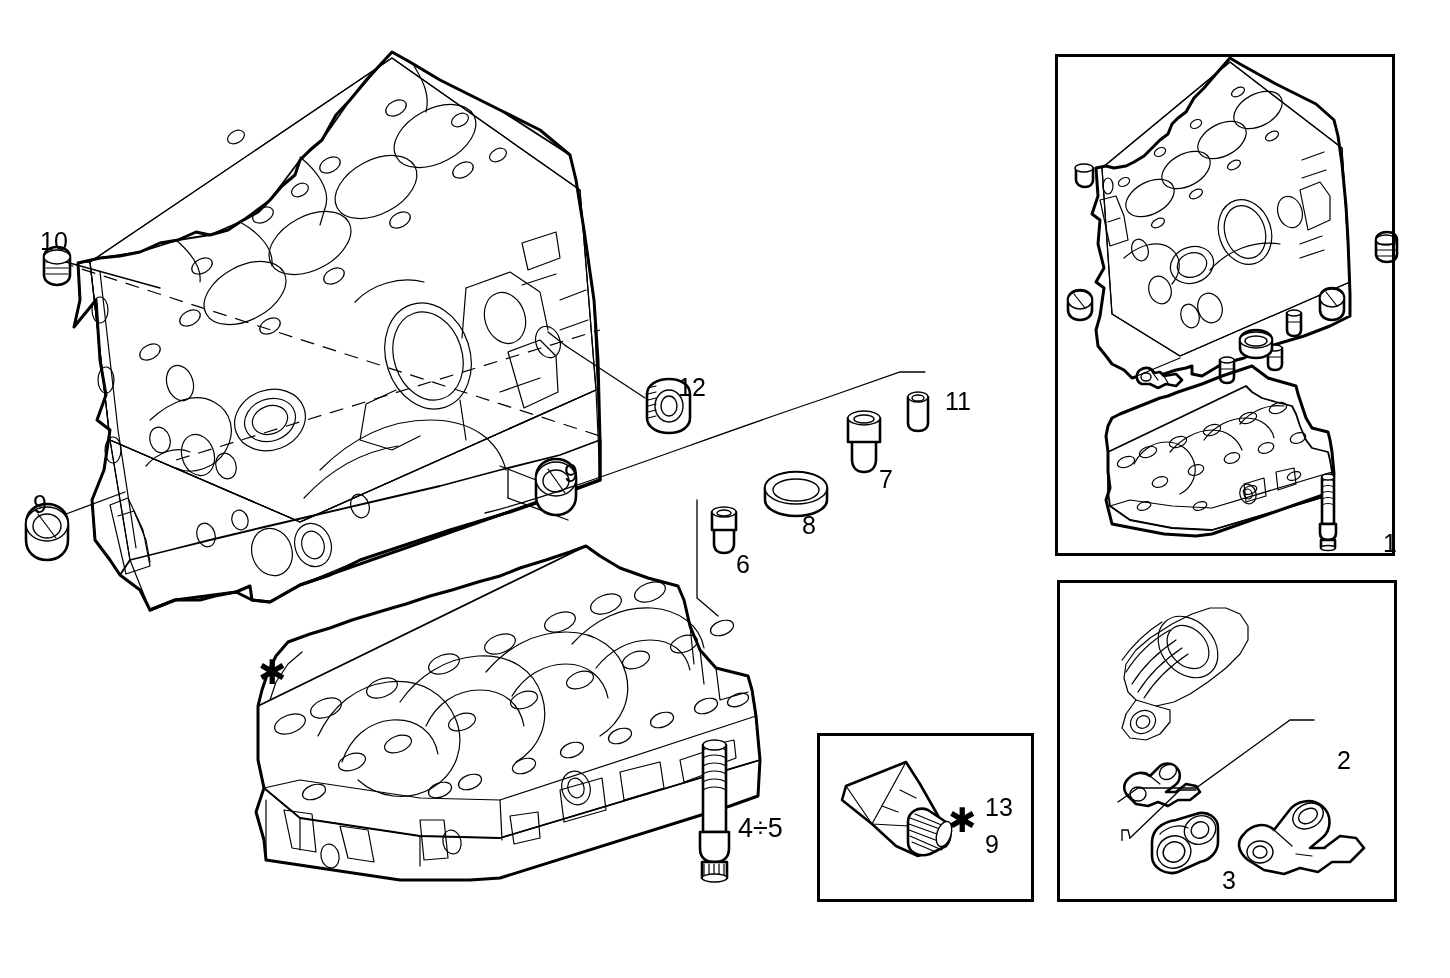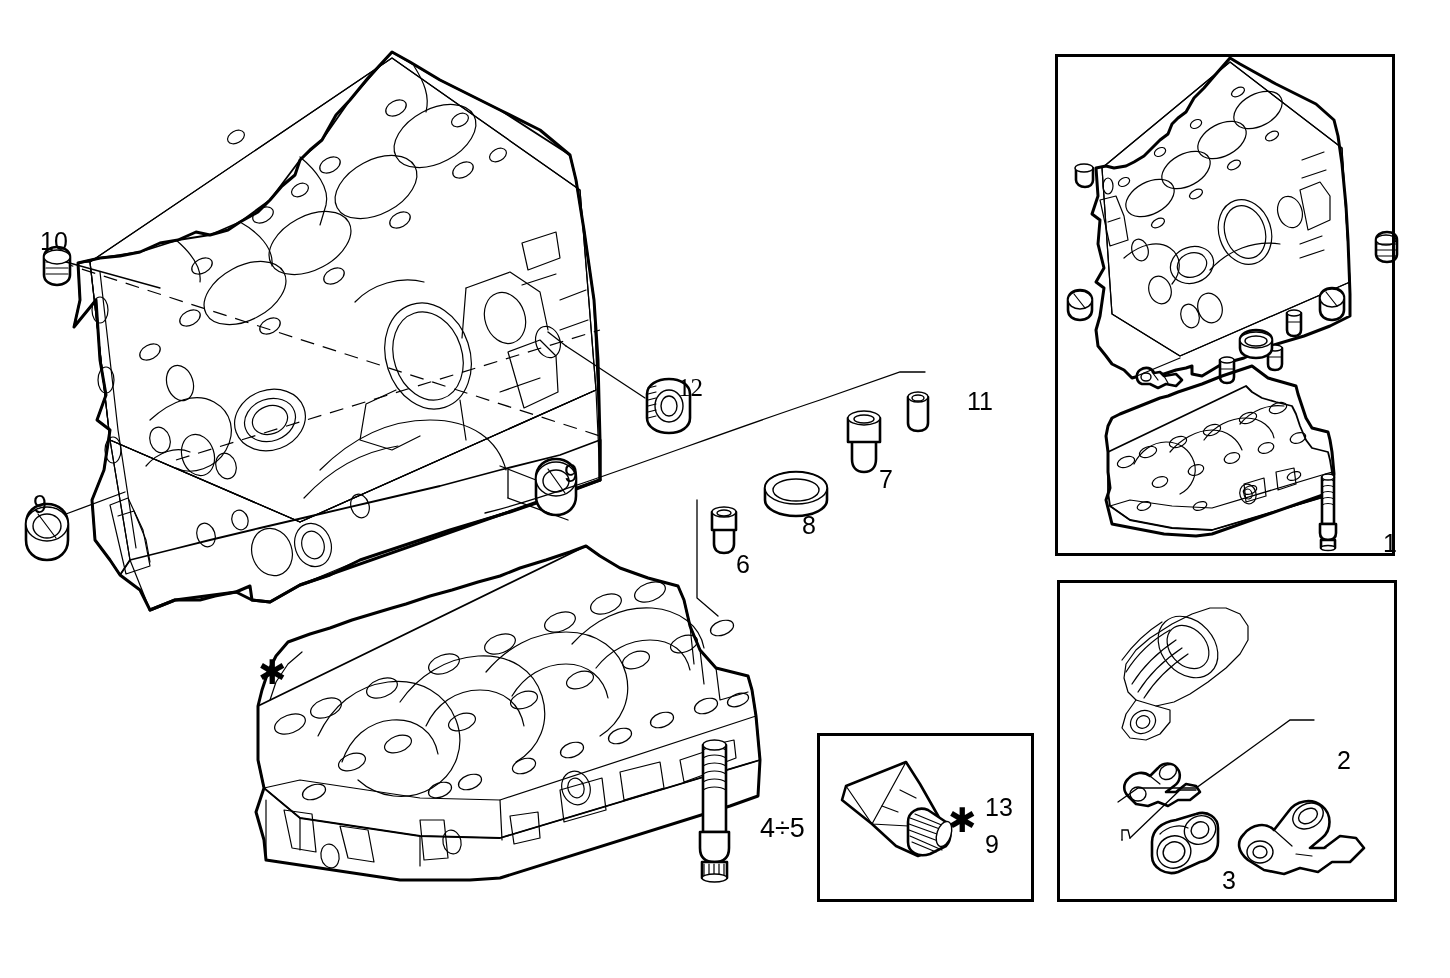--- a/index.html
+++ b/index.html
@@ -29,21 +29,20 @@
     position: absolute;
     font-family: "Liberation Sans", sans-serif;
     font-size: 25px;
     color: #000000;
     line-height: 1;
     white-space: nowrap;
     user-select: none;
   }
   .callout.big {
     font-size: 27px;
-    margin-left: 22px;
   }
   .asterisk {
     position: absolute;
     font-family: "Liberation Sans", sans-serif;
     font-size: 34px;
     color: #000000;
     line-height: 1;
     user-select: none;
   }
   .frame {
@@ -571,22 +570,22 @@
 
   </svg>
 
   <div class="frame" style="left:1055px; top:54px; width:340px; height:502px;"></div>
   <div class="frame" style="left:817px; top:733px; width:217px; height:169px;"></div>
   <div class="frame" style="left:1057px; top:580px; width:340px; height:322px;"></div>
 
   <span class="callout" style="left:40px; top:229px;">10</span>
   <span class="callout" style="left:33px; top:492px;">9</span>
   <span class="callout" style="left:564px; top:461px;">9</span>
-  <span class="callout" style="left:678px; top:375px;font-family:Liberation Serif, serif;">12</span>
-  <span class="callout" style="left:945px; top:389px;margin-left:22px;">11</span>
+  <span class="callout" style="left:678px; top:375px;">12</span>
+  <span class="callout" style="left:945px; top:389px;">11</span>
   <span class="callout" style="left:879px; top:467px;">7</span>
   <span class="callout" style="left:802px; top:513px;">8</span>
   <span class="callout" style="left:736px; top:552px;">6</span>
   <span class="callout big" style="left:738px; top:815px;">4÷5</span>
   <span class="callout" style="left:985px; top:795px;text-align:center;">13</span>
   <span class="callout" style="left:985px; top:832px;">9</span>
   <span class="callout" style="left:1383px; top:531px;">1</span>
   <span class="callout" style="left:1337px; top:748px;">2</span>
   <span class="callout" style="left:1222px; top:868px;">3</span>
 

